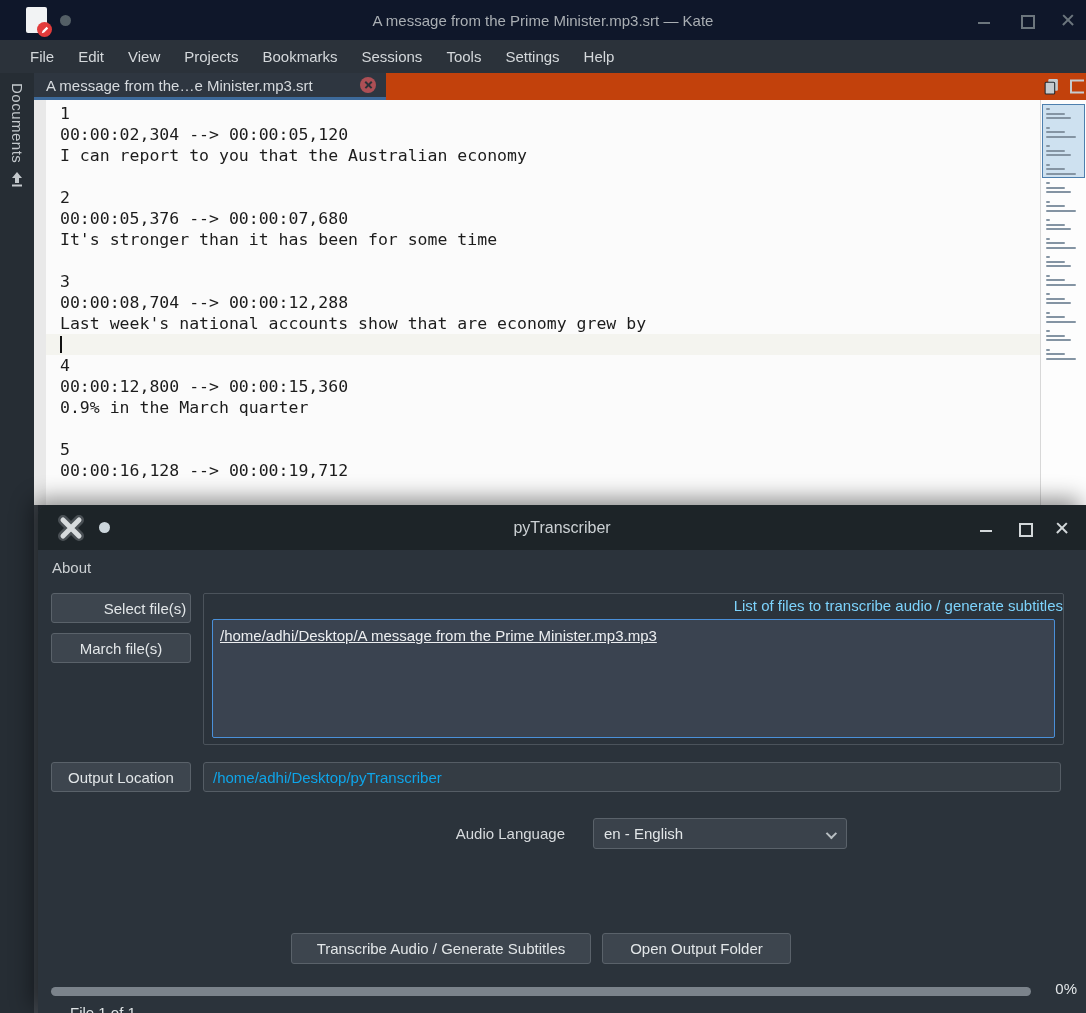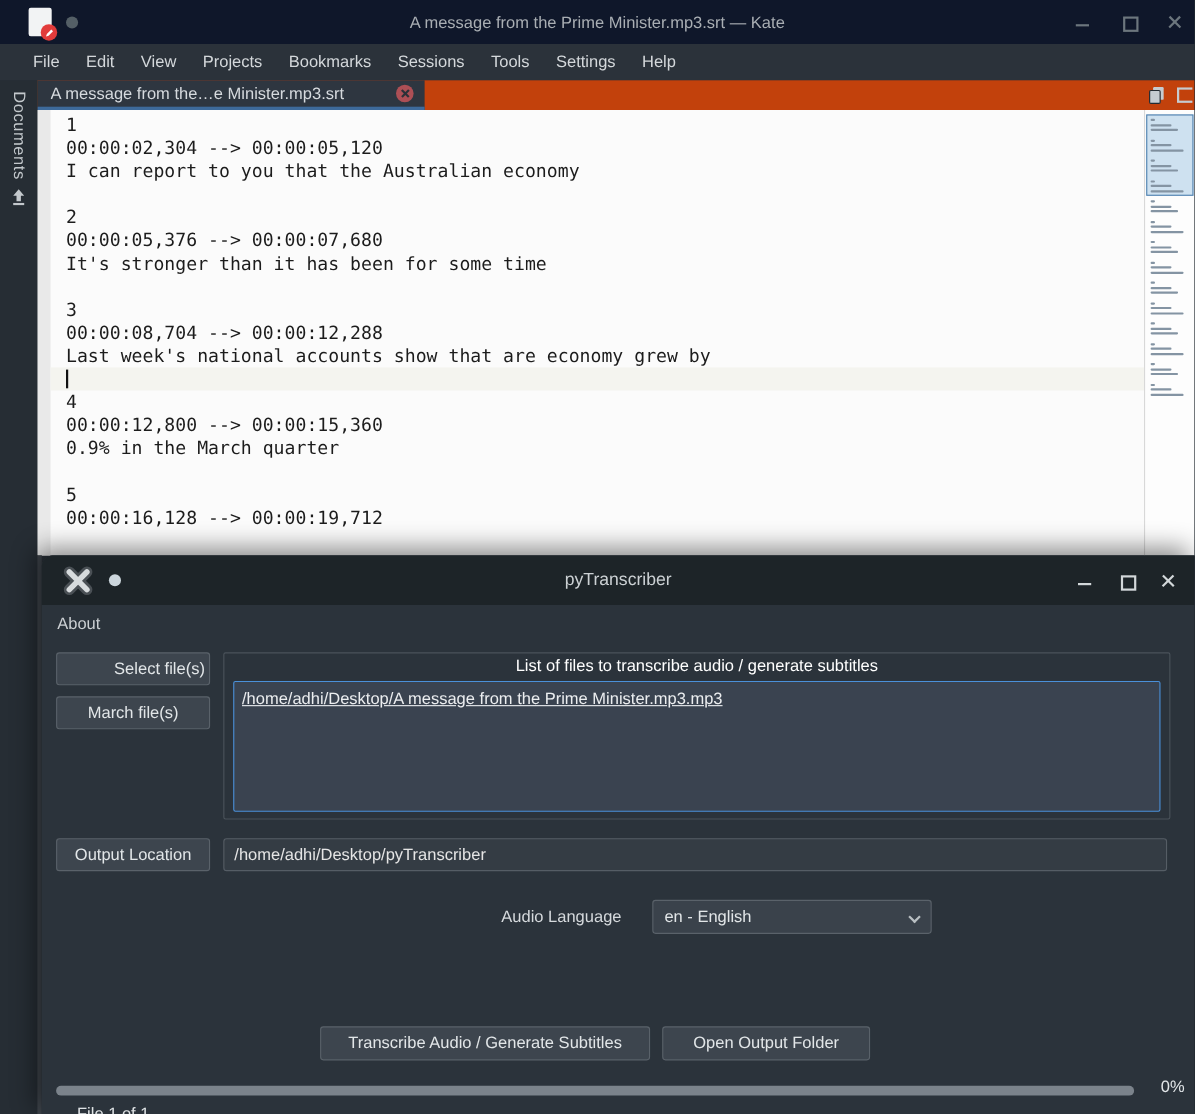--- a/index.html
+++ b/index.html
@@ -80,28 +80,28 @@
              color:#e2e6e8; font-size:15px; font-family:"Liberation Sans",sans-serif;
              display:flex; align-items:center; justify-content:center; cursor:default; }
   .btn-select { left:13px; top:8px;  width:140px; height:30px;padding-left:48px; }
   .btn-remove { left:13px; top:48px; width:140px; height:30px; }
   .btn-output { left:13px; top:177px; width:140px; height:30px; }
   .btn-transcribe { left:253px; top:348px; width:300px; height:31px; }
   .btn-openfolder { left:564px; top:348px; width:189px; height:31px; }
 
   .groupbox { position:absolute; left:165px; top:8px; width:861px; height:152px;
               border:1px solid #4b535b; border-radius:2px; }
-  .groupbox-title { position:absolute; left:0; right:0; top:3px; text-align:center; color:#ffffff; font-size:15px; }
+  .groupbox-title { position:absolute; left:0; right:0; top:3px; text-align:right; color:#7dd3fc; font-size:15px; }
   .filelist { position:absolute; left:8px; top:25px; right:8px; bottom:6px;
               background:#3a4350; border:1px solid #4a90d9; border-radius:2px; }
   .filelist-item { color:#eceef0; font-size:15px; text-decoration:underline; padding:7px 7px; cursor:default; }
 
   .output-field { position:absolute; left:165px; top:177px; width:858px; height:30px;
                   background:#343c44; border:1px solid #555d65; border-radius:3px;
-                  color:#e5e5e5; font-size:15px; display:flex; align-items:center; padding-left:9px; }
+                  color:#0ea5e9; font-size:15px; display:flex; align-items:center; padding-left:9px; }
 
   .lang-label { position:absolute; left:380px; top:240px; width:147px; text-align:right;
                 color:#d6dadd; font-size:15px; }
   .combo { position:absolute; left:555px; top:233px; width:254px; height:31px;
            background:#3a424b; border:1px solid #5a626a; border-radius:3px;
            color:#e2e6e8; font-size:15px; display:flex; align-items:center; padding-left:10px; cursor:default; }
   .combo-chevron { position:absolute; right:12px; top:12px; width:8px; height:8px;
                    border-right:2px solid #b9bfc3; border-bottom:2px solid #b9bfc3; transform:rotate(45deg) translateY(-2px); }
 
   .progress-groove { position:absolute; left:13px; top:402px; width:980px; height:9px;

